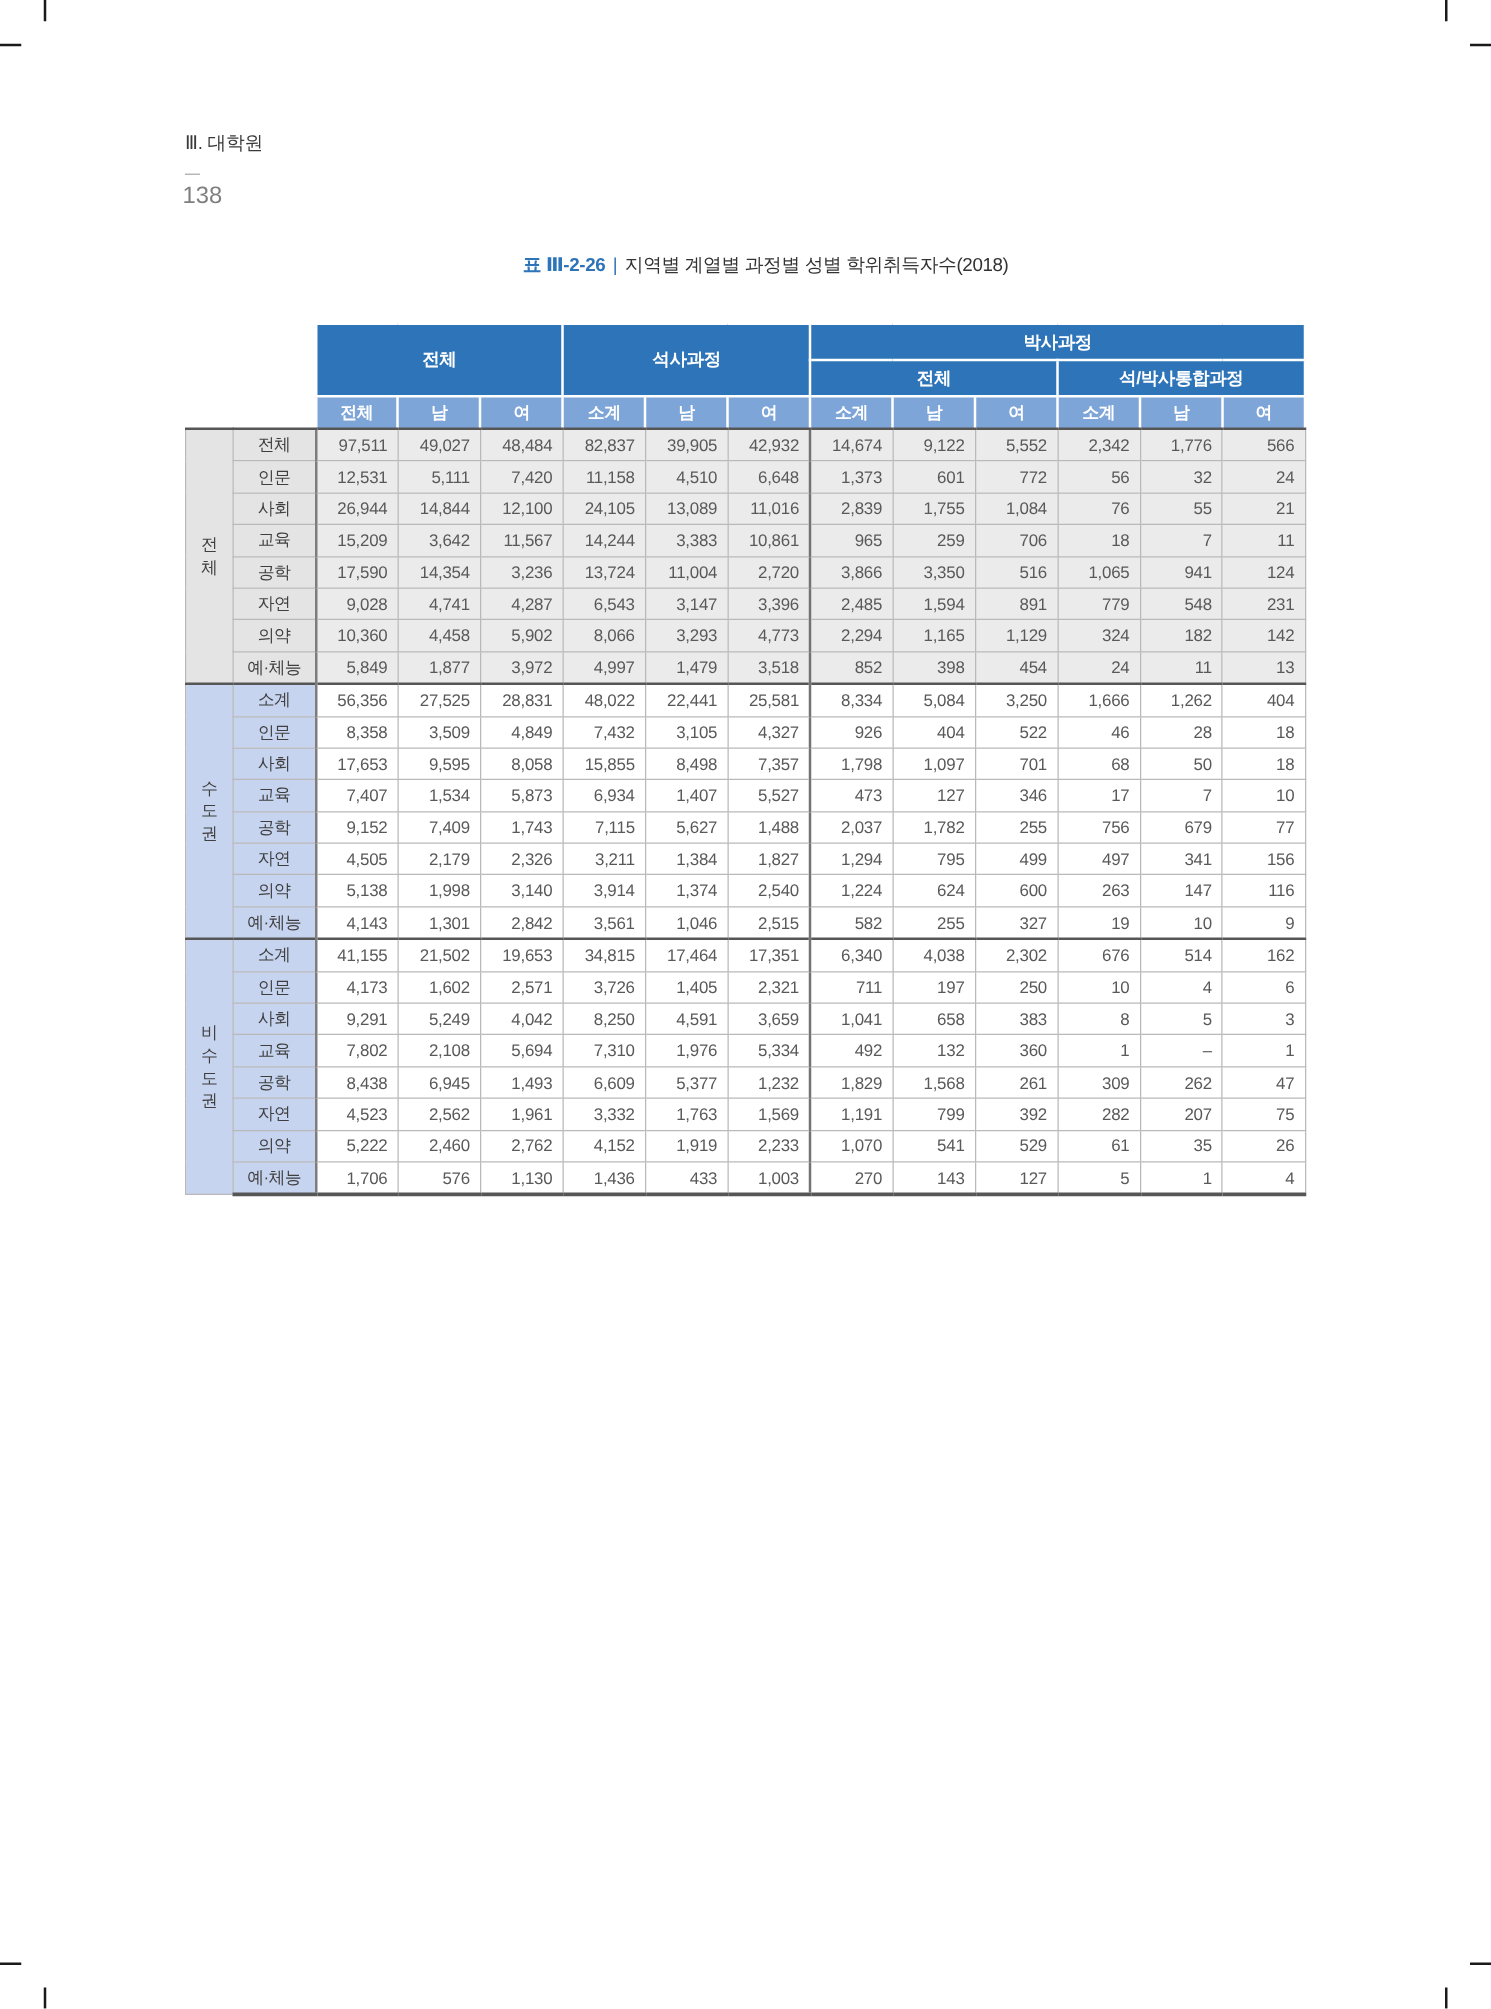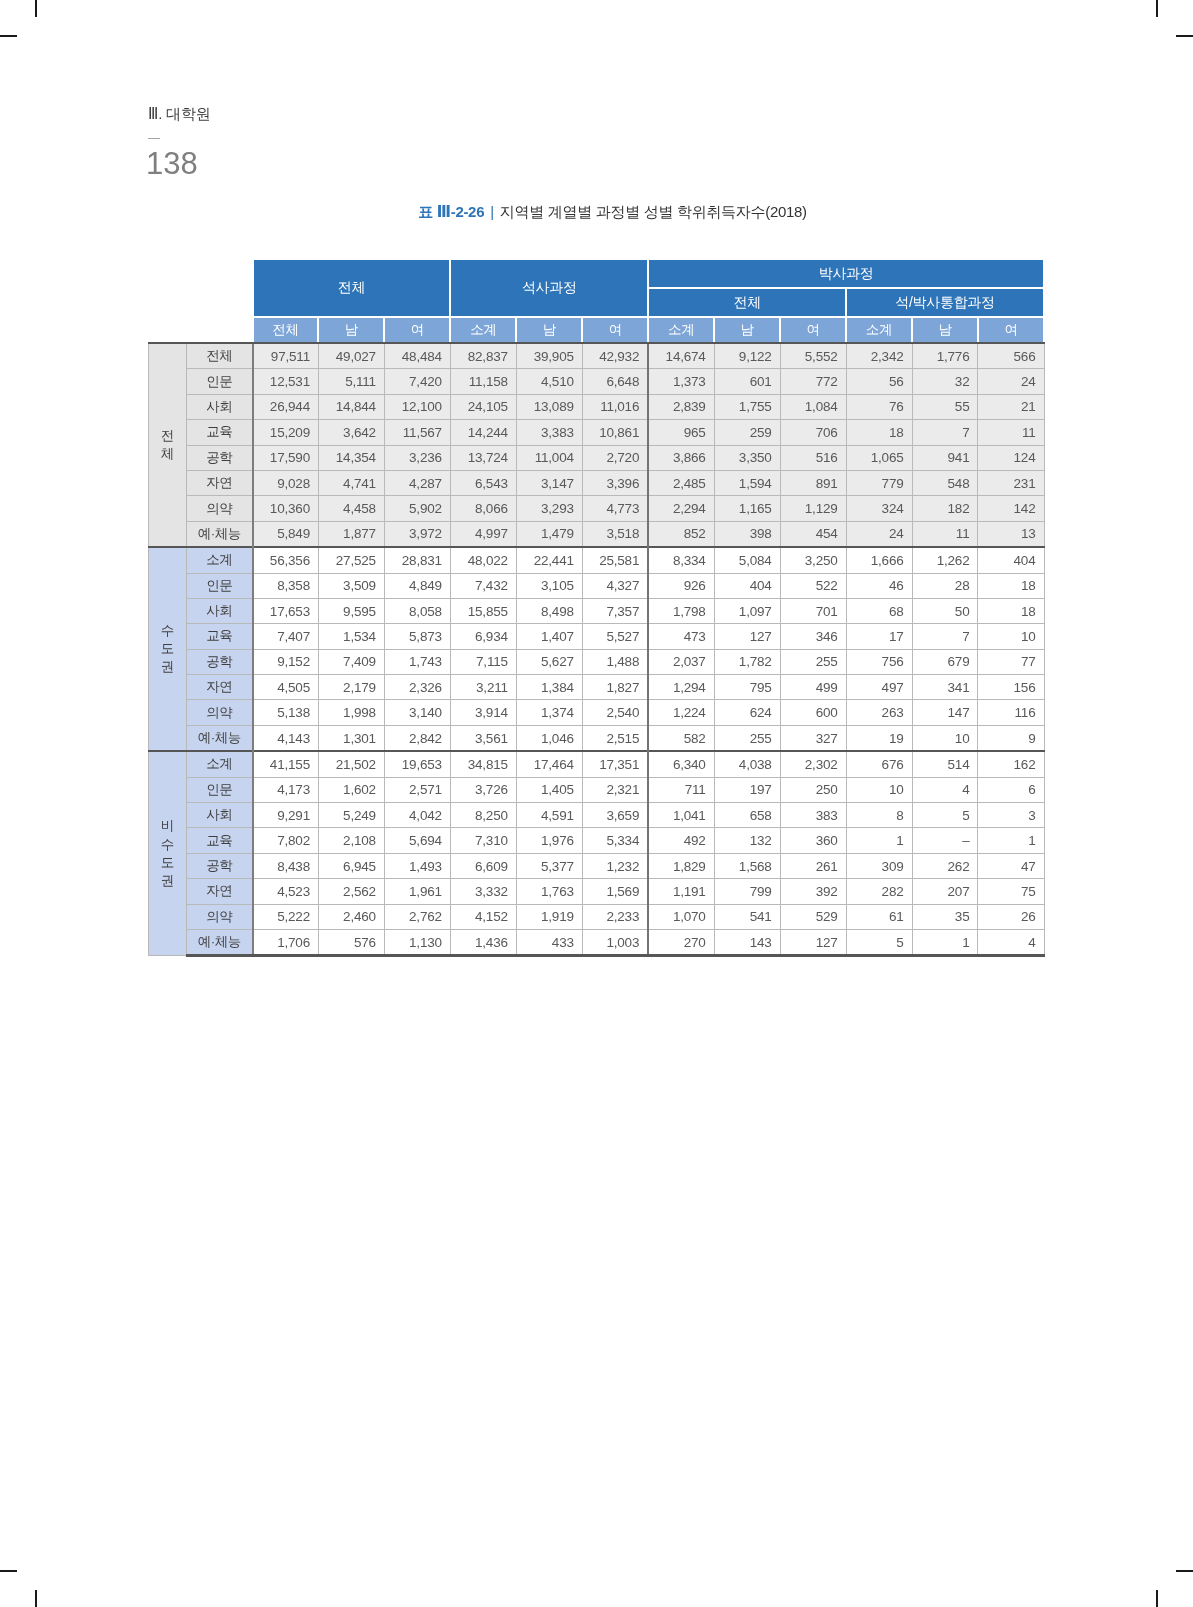--- a/index.html
+++ b/index.html
@@ -11,36 +11,36 @@
   .crop{position:absolute;background:#1a1a1a;}
   .crop.v{width:2px;height:17px;}
   .crop.h{width:17px;height:2px;}
   .crop.tl-v{left:35px;top:0;}      .crop.tl-h{left:0;top:35px;}
   .crop.tr-v{left:1156px;top:0;}    .crop.tr-h{right:0;top:35px;}
   .crop.bl-v{left:35px;bottom:0;}   .crop.bl-h{left:0;bottom:35px;}
   .crop.br-v{left:1156px;bottom:0;} .crop.br-h{right:0;bottom:35px;}
 
   .running-head{position:absolute;left:148px;top:105px;font-size:15px;color:#3a3a3a;letter-spacing:-0.2px;}
   .head-divider{position:absolute;left:148px;top:131px;font-size:12px;color:#9a9a9a;}
-  .page-number{position:absolute;left:146px;top:146px;font-size:31px;color:#7f7f7f;}
+  .page-number{position:absolute;left:146px;top:146px;font-size:19px;color:#7f7f7f;}
 
   .table-title{
     position:absolute;left:164px;top:203px;width:897px;text-align:center;
     font-size:15px;color:#333;letter-spacing:-0.3px;
   }
   .table-title .tnum{color:#2e74b8;font-weight:bold;}
   .table-title .tsep{color:#2e74b8;font-weight:normal;padding:0 6px;}
 
   .unit-note{position:absolute;left:148px;top:239px;width:897px;text-align:right;font-size:15px;color:#4a4a4a;letter-spacing:-0.3px;margin-top:28px;}
 
   .tbl-wrap{position:absolute;left:148px;top:258px;width:897px;}
   table{border-collapse:collapse;table-layout:fixed;width:897px;}
 
   thead th{
-    color:#fff;font-weight:normal;font-size:14px;letter-spacing:-0.3px;
+    color:#fff;font-weight:bold;font-size:14px;letter-spacing:-0.3px;
     border:2px solid #ffffff;padding:0;
   }
   th.h-dark{background:#2e74b8;height:27px;}
   th.h-light{background:#7da5d8;height:24px;font-size:13.5px;}
   th.h-empty{background:transparent;border:none;border-bottom:2px solid #565656;}
   thead tr.row-light th{border-bottom:2px solid #565656;}
 
   tbody td{
     border:1px solid #b9b9b9;font-size:13.5px;height:24.4px;padding:0;
     letter-spacing:-0.2px;

